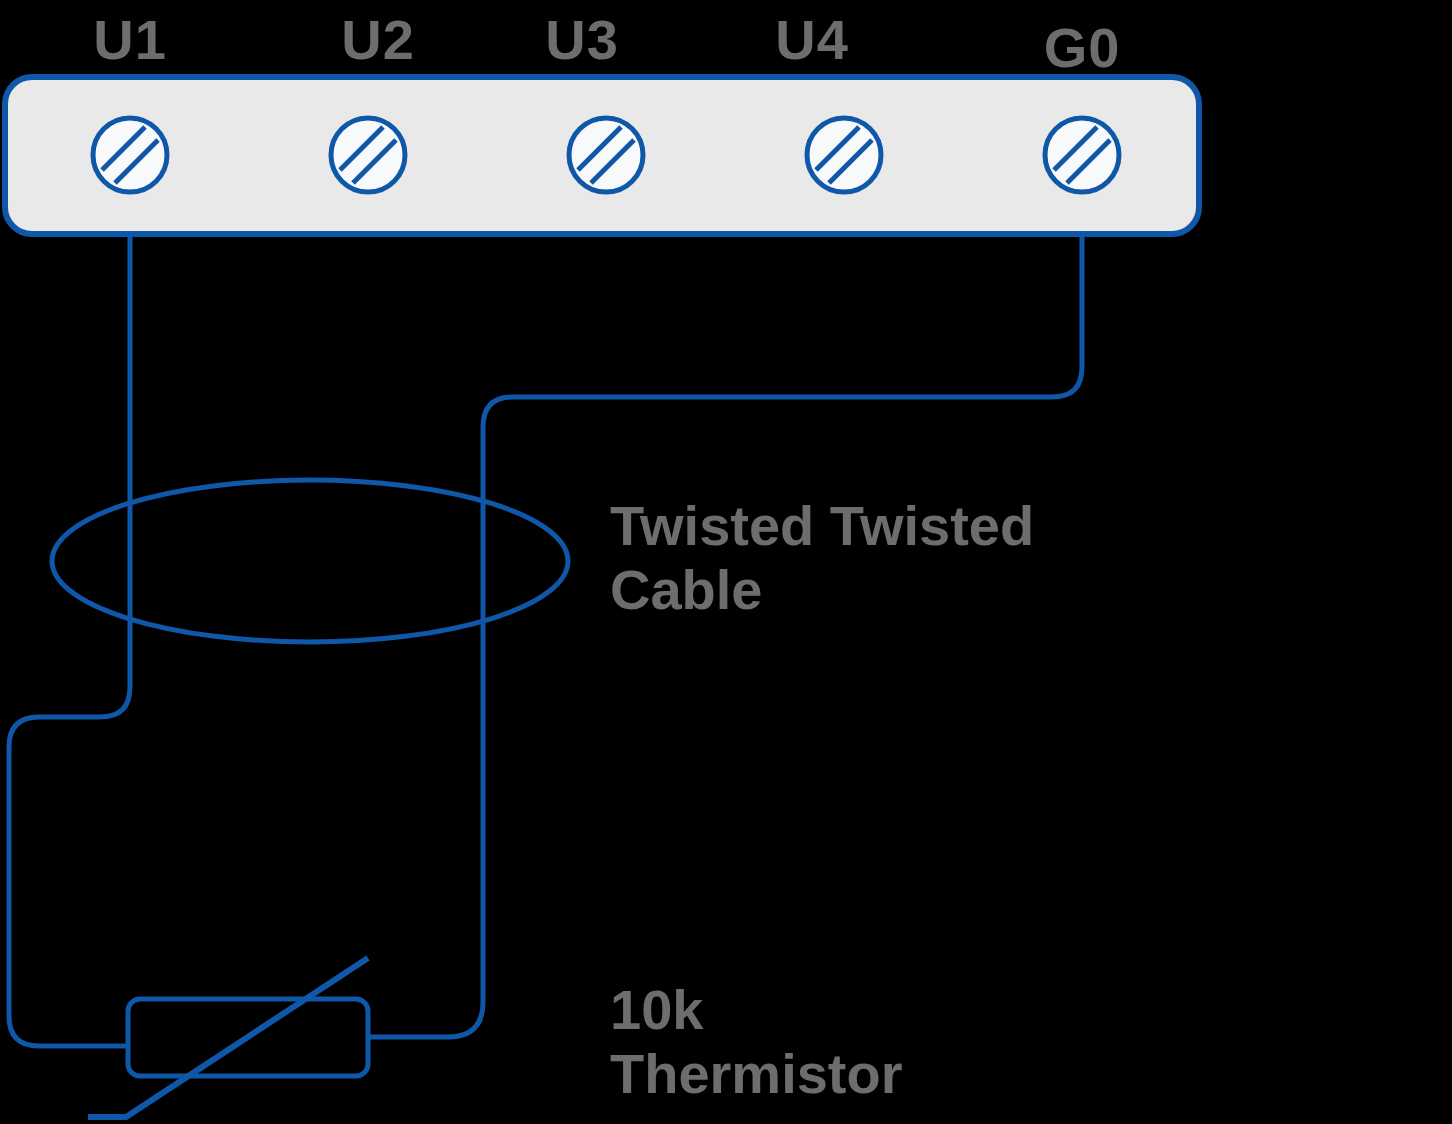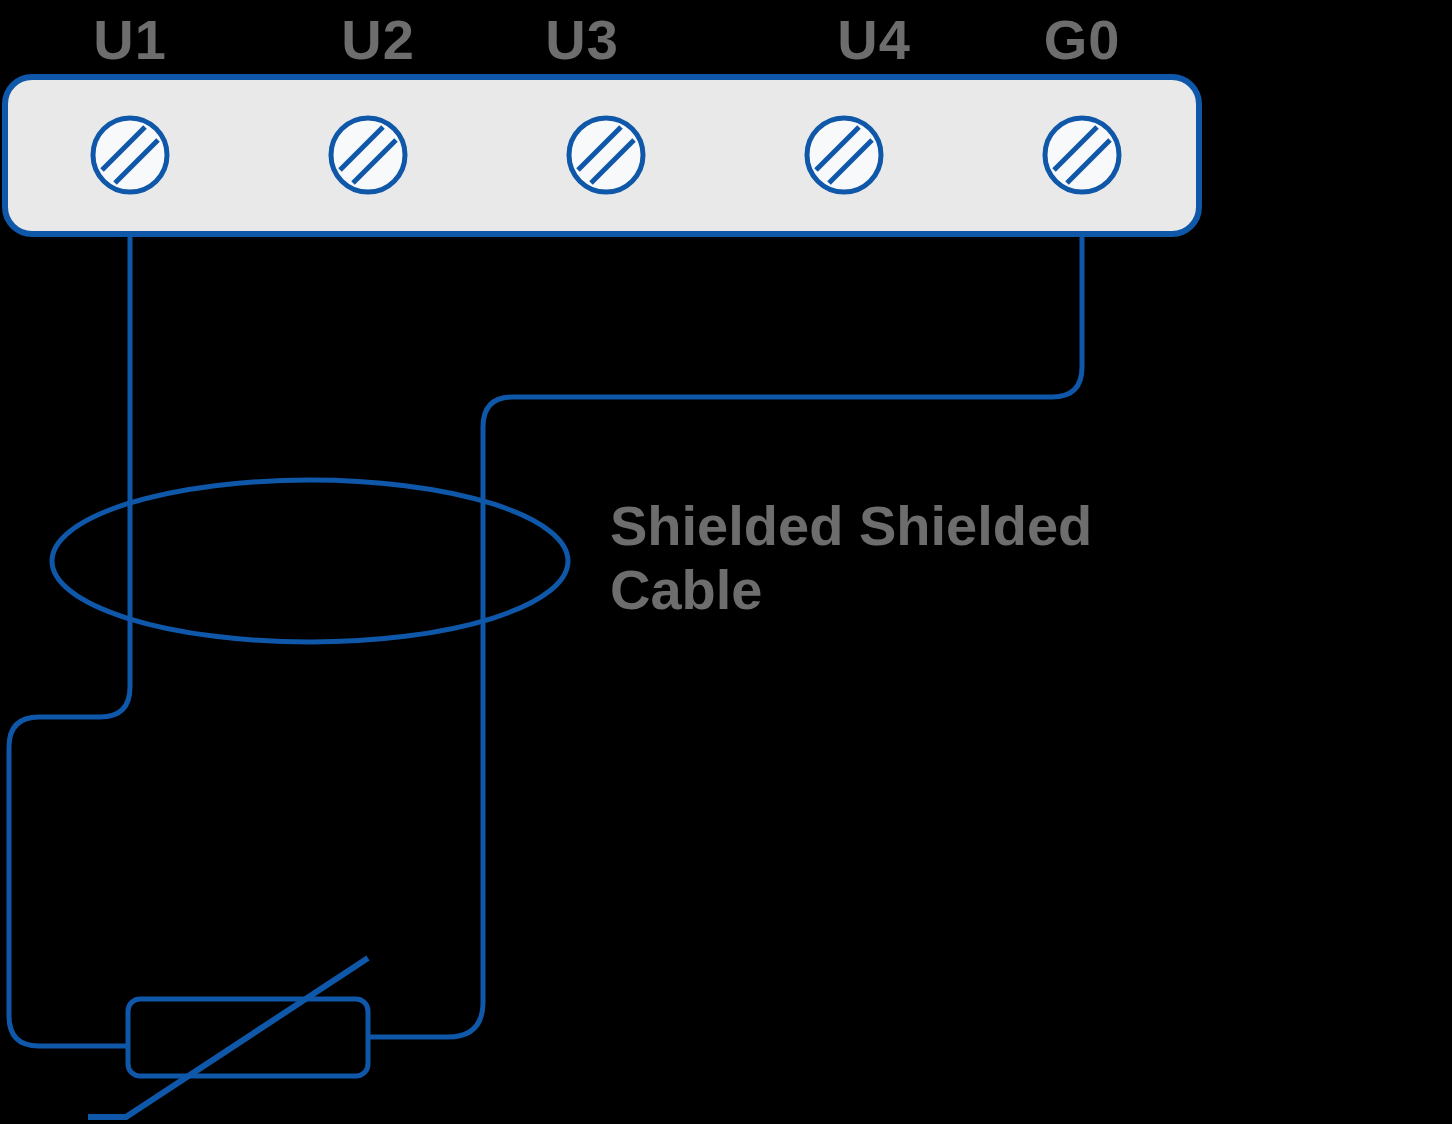--- a/index.html
+++ b/index.html
@@ -95,19 +95,21 @@
     <g>
       <rect x="128" y="999" width="240" height="77" rx="12" fill="none" stroke="var(--wire-blue)" stroke-width="5"></rect>
       <path d="M 88 1117 L 126 1117 L 368 958" fill="none" stroke="var(--wire-blue)" stroke-width="6"></path>
     </g>
   </svg>
 
   <div id="terminal-labels">
       <div class="tlabel" style="left: 20px;">U1</div>
       <div class="tlabel" style="left: 268px;">U2</div>
       <div class="tlabel" style="left: 472px;">U3</div>
-      <div class="tlabel" style="left: 764px;">U4</div>
-      <div class="tlabel" style="left: 972px;">G0</div>
+      <div class="tlabel" style="left: 702px;">U4</div>
+      <div class="tlabel" style="left: 972px; margin-top: 8px;">G0</div>
     </div>
 
-  <div class="annot cable-label">Shielded Shielded
+  <div class="annot cable-label">Twisted Twisted
 Cable</div>
+  <div class="annot thermistor-label">10k
+Thermistor</div>
 </div>
 
 </body></html>

